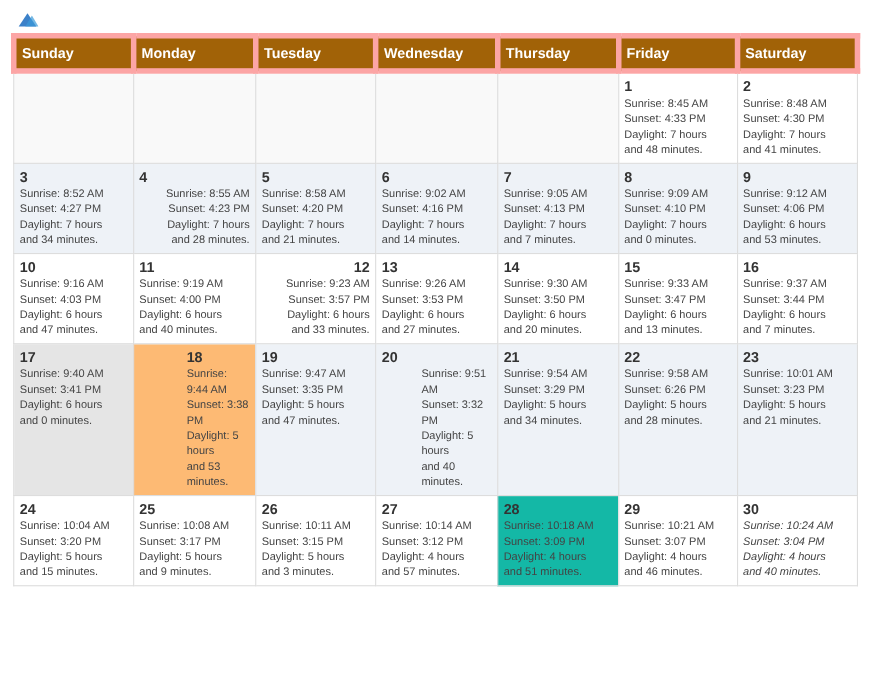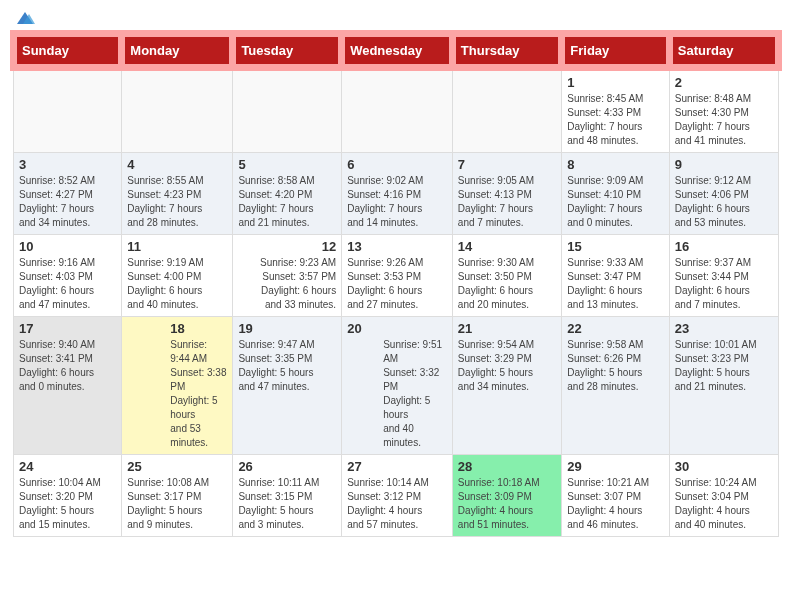--- a/index.html
+++ b/index.html
@@ -33,27 +33,27 @@
     .location {
       font-size: 16px;
       color: #555;
     }
     .calendar {
       width: 100%;
       border-collapse: collapse;
       font-size: 11px;
     }
     .calendar th {
-      background-color: #b91c1c;
+      background-color: #a16207;
       color: #fff;
       text-align: left;
       padding: 6px 5px;
       font-size: 13px;
       font-weight: bold;
-      border: 7px solid #fca5a5;
+      border: 5px solid #fca5a5;
     }
     .calendar td {
       vertical-align: top;
       padding: 4px 5px;
       border: 1px solid #ddd;
       width: 113px;
       min-height: 70px;
       background: #fff;
     }
     .calendar tr:nth-child(even) td {
@@ -136,21 +136,21 @@
       <tr class="row-even">
         <td style="background: rgb(238, 242, 247);">
           <div class="day-number">3</div>
           <div class="day-info" style="white-space: pre-line;">Sunrise: 8:52 AM
 Sunset: 4:27 PM
 Daylight: 7 hours
 and 34 minutes.</div>
         </td>
         <td style="background: rgb(238, 242, 247);">
           <div class="day-number">4</div>
-          <div class="day-info" style="white-space: pre-line;">Sunrise: 8:55 AM
+          <div class="day-info" style="white-space: pre-line; text-align: right;">Sunrise: 8:55 AM
 Sunset: 4:23 PM
 Daylight: 7 hours
 and 28 minutes.</div>
         </td>
         <td style="background: rgb(238, 242, 247);">
           <div class="day-number">5</div>
           <div class="day-info" style="white-space: pre-line;">Sunrise: 8:58 AM
 Sunset: 4:20 PM
 Daylight: 7 hours
 and 21 minutes.</div>
@@ -236,21 +236,21 @@
         </td>
       </tr>
       <tr class="row-even">
         <td style="background: #e5e5e5;">
           <div class="day-number">17</div>
           <div class="day-info" style="white-space: pre-line;">Sunrise: 9:40 AM
 Sunset: 3:41 PM
 Daylight: 6 hours
 and 0 minutes.</div>
         </td>
-        <td style="background: #fef9c3; padding-left: 48px;">
+        <td style="background: #fdba74; padding-left: 48px;">
           <div class="day-number">18</div>
           <div class="day-info" style="white-space: pre-line;">Sunrise: 9:44 AM
 Sunset: 3:38 PM
 Daylight: 5 hours
 and 53 minutes.</div>
         </td>
         <td style="background: rgb(238, 242, 247);">
           <div class="day-number">19</div>
           <div class="day-info" style="white-space: pre-line;">Sunrise: 9:47 AM
 Sunset: 3:35 PM
@@ -308,36 +308,36 @@
 Daylight: 5 hours
 and 3 minutes.</div>
         </td>
         <td style="background: rgb(255, 255, 255);">
           <div class="day-number">27</div>
           <div class="day-info" style="white-space: pre-line;">Sunrise: 10:14 AM
 Sunset: 3:12 PM
 Daylight: 4 hours
 and 57 minutes.</div>
         </td>
-        <td style="background: #86efac;">
+        <td style="background: #14b8a6;">
           <div class="day-number">28</div>
           <div class="day-info" style="white-space: pre-line;">Sunrise: 10:18 AM
 Sunset: 3:09 PM
 Daylight: 4 hours
 and 51 minutes.</div>
         </td>
         <td style="background: rgb(255, 255, 255);">
           <div class="day-number">29</div>
           <div class="day-info" style="white-space: pre-line;">Sunrise: 10:21 AM
 Sunset: 3:07 PM
 Daylight: 4 hours
 and 46 minutes.</div>
         </td>
         <td style="background: rgb(255, 255, 255);">
           <div class="day-number">30</div>
-          <div class="day-info" style="white-space: pre-line;">Sunrise: 10:24 AM
+          <div class="day-info" style="white-space: pre-line; font-style: italic;">Sunrise: 10:24 AM
 Sunset: 3:04 PM
 Daylight: 4 hours
 and 40 minutes.</div>
         </td>
       </tr>
     </tbody>
 </table>
 
 </body></html>

